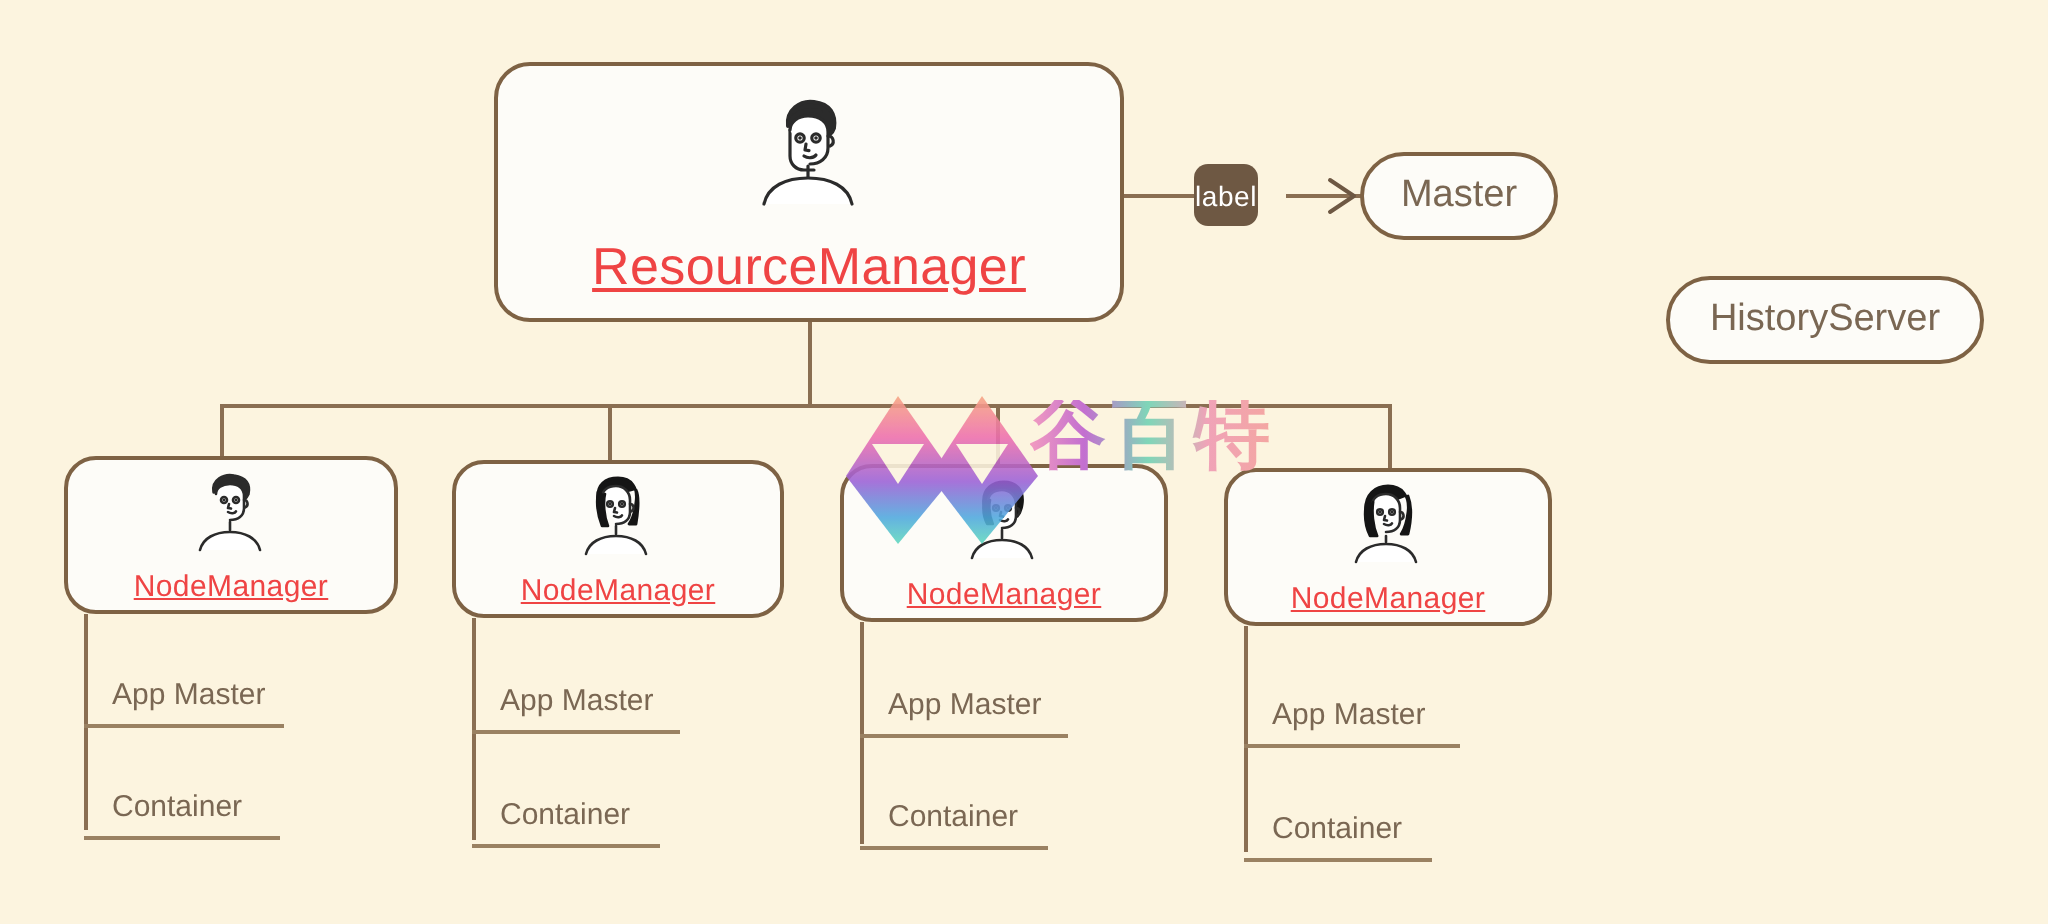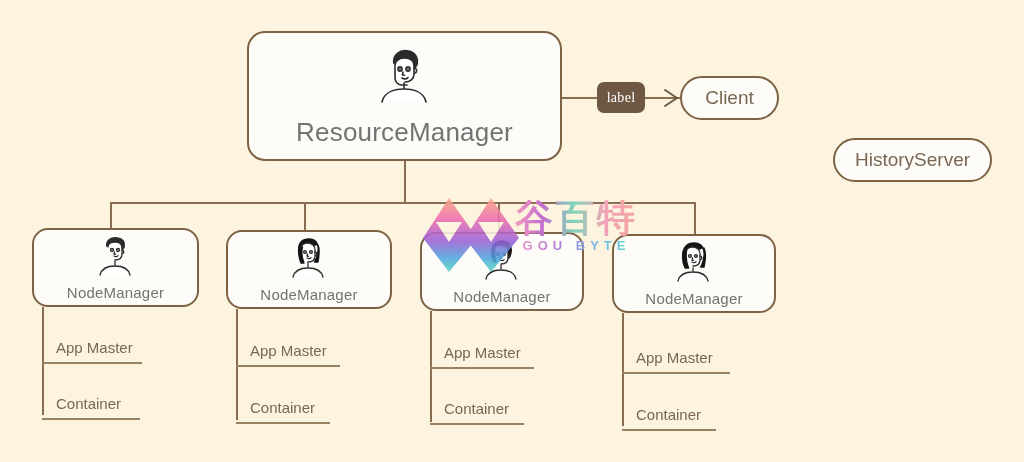--- a/index.html
+++ b/index.html
@@ -37,23 +37,24 @@
     display: flex;
     flex-direction: column;
     align-items: center;
     justify-content: flex-start;
   }
   .node-box.rm {
     border-radius: 18px;
     border-width: 2px;
   }
   .node-label {
-    color: #737373;
+    color: #ef4444;
     white-space: nowrap;
     letter-spacing: .2px;
+    text-decoration: underline;
   }
   .rm .node-label { font-size: 26px; }
   .nm .node-label { font-size: 15px; }
 
   .avatar {
     display: block;
   }
 
   
   .pill {
@@ -190,23 +191,23 @@
           <path d="M28 31 C30 32.4 33 32 34 30.5"></path>
           <path d="M40 21 C43 21 43.5 25 41 26"></path>
           <path d="M30 36 L30 42"></path>
           <path d="M8 55 C10 46 19 42 30 42 C41 42 50 46 52 55" fill="#FFFFFF"></path>
         </g>
       </svg>
     </span>
     <span class="node-label" style="margin-top:10px;">ResourceManager</span>
   </div>
 
-  <div class="edge-label" style="left:597px; top:82px; width:48px; height:31px;font-family:Liberation Serif, serif;">label</div>
-
-  <div class="pill" style="left:680px; top:76px; width:99px; height:44px;">Client</div>
+  <div class="edge-label" style="left:597px; top:82px; width:32px; height:31px;">label</div>
+
+  <div class="pill" style="left:680px; top:76px; width:99px; height:44px;">Master</div>
 
   <div class="pill" style="left:833px; top:138px; width:159px; height:44px;text-align:right;">HistoryServer</div>
 
   <div class="node-box nm" style="left:32px; top:228px; width:167px; height:79px; padding-top:6px;">
     <span class="avatar">
       <svg width="44" height="40" viewBox="0 0 44 40">
         <g fill="none" stroke="#2B2B2B" stroke-width="1.3" stroke-linecap="round" stroke-linejoin="round">
           <path d="M13 10 C12 4 18 1 23 2 C29 3 31 6 30 11 C29 13 28 14 27 14" fill="#2B2B2B" stroke="#2B2B2B" stroke-width="1.8"></path>
           <path d="M14 9 C17 5 22 4 26 6" stroke="#2B2B2B" stroke-width="2" fill="none"></path>
           <path d="M14 11 C14 8 17 6 21 6 C25 6 28 8 28 12 L28 18 C28 22 25 24 21 24" fill="#FFFFFF"></path>
@@ -301,16 +302,15 @@
         <stop offset="100%" stop-color="#5FD9BE"></stop>
       </linearGradient>
     </defs>
     <path d="M34 6 L62 46 L34 80 L8 46 Z" fill="url(#wmg)"></path>
     <path d="M76 6 L104 46 L76 80 L50 46 Z" fill="url(#wmg)"></path>
     <path d="M21 30 L47 30 L34 50 Z" fill="#FCF4DF"></path>
     <path d="M63 30 L89 30 L76 50 Z" fill="#FCF4DF"></path>
   </svg>
   <div id="wm-text">
     <div class="wm-cn">谷百特</div>
-    <div class="wm-en">GOU BYTE</div>
   </div>
 
 </div>
 
 </body></html>

